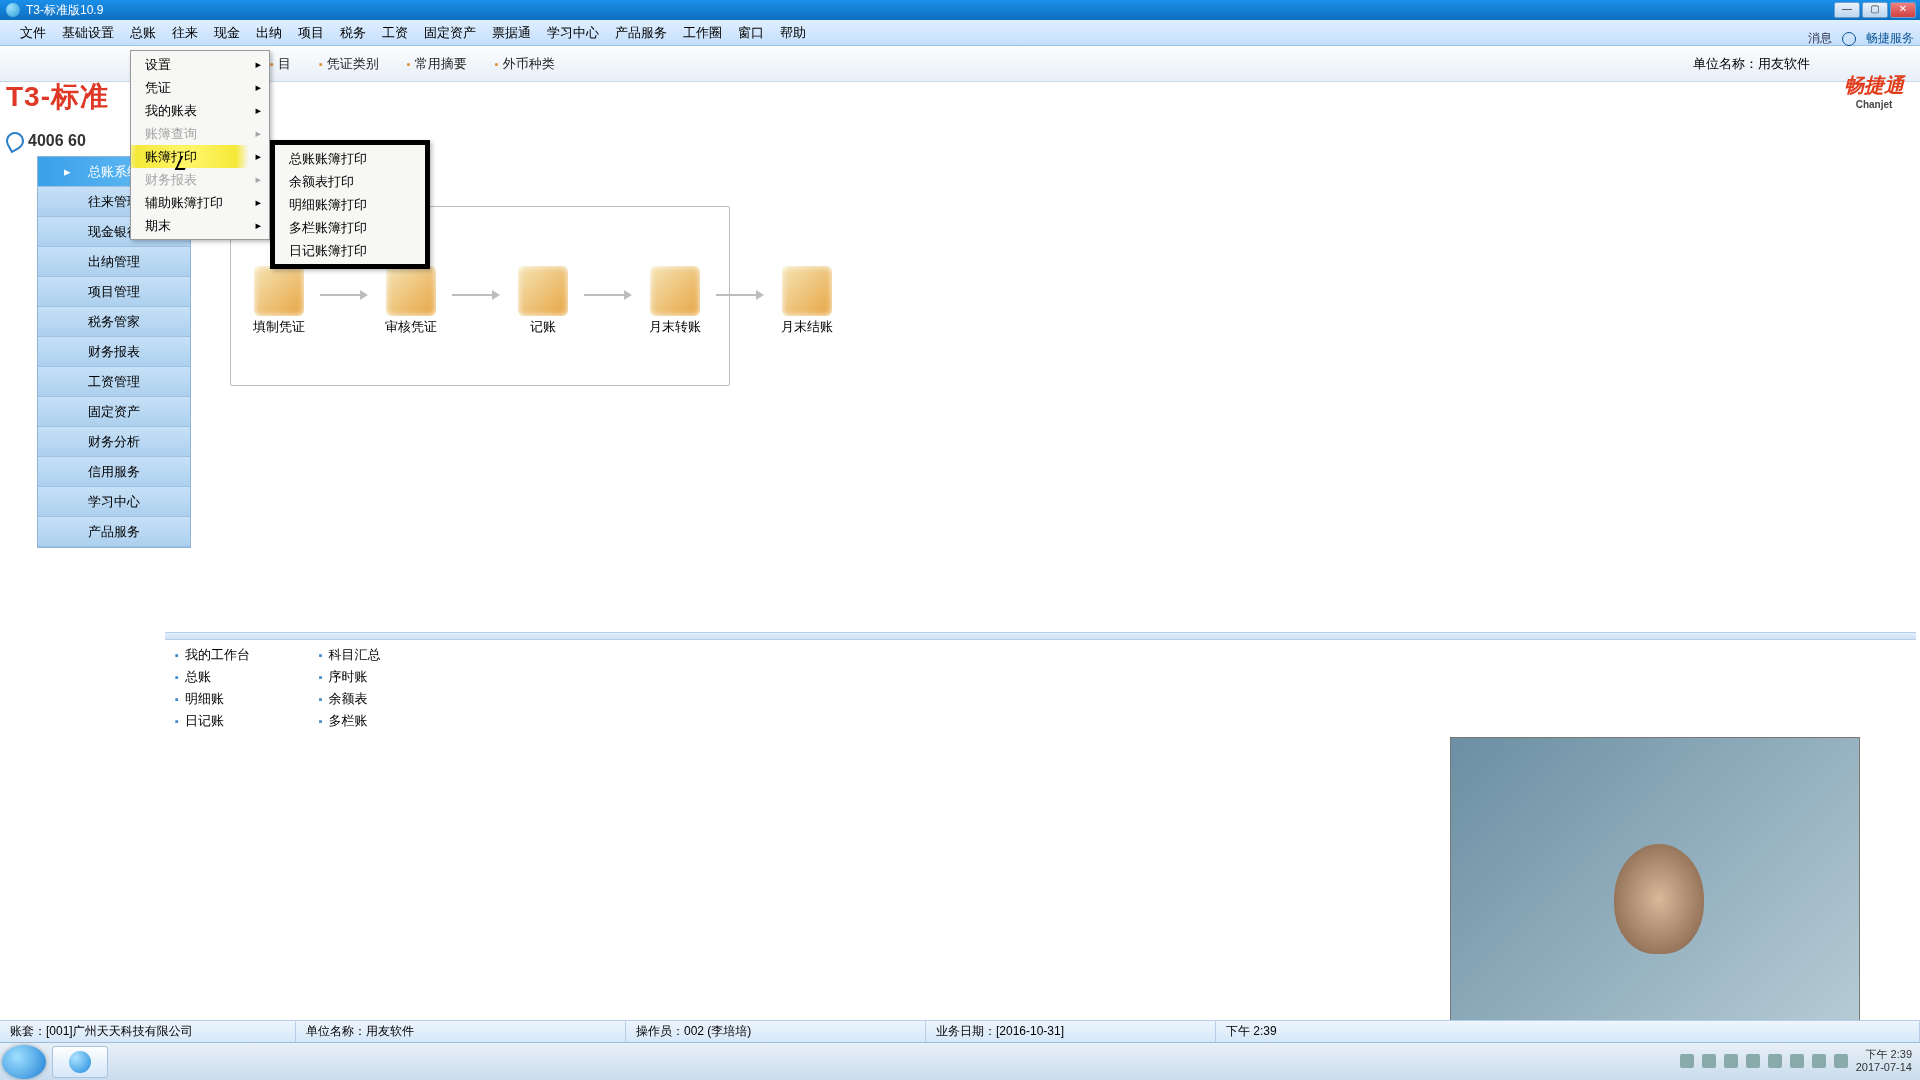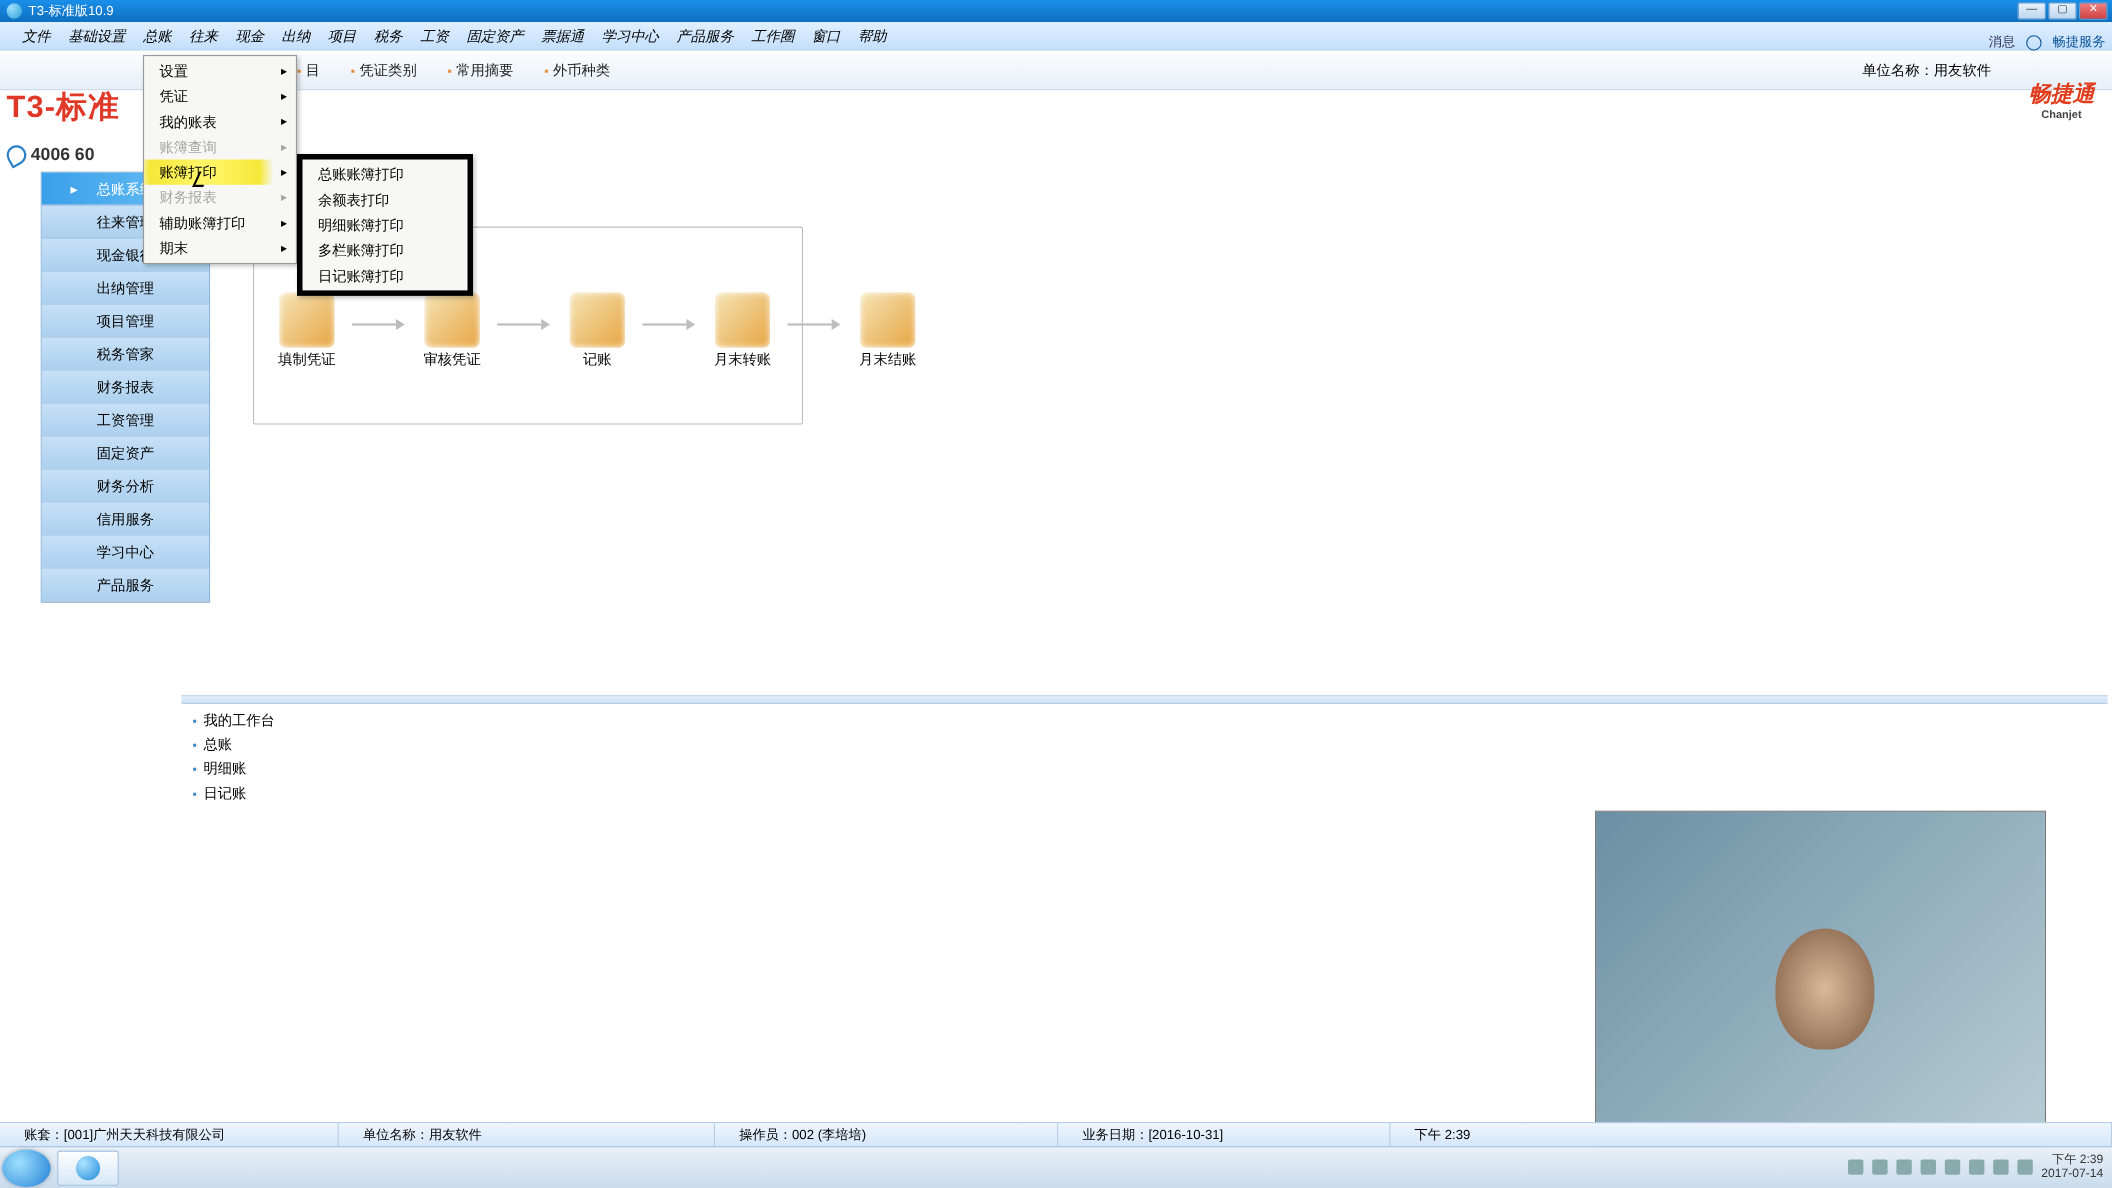--- a/index.html
+++ b/index.html
@@ -12,21 +12,21 @@
 .win-controls div { width: 26px; height: 16px; background: linear-gradient(to bottom,#e8f1fb,#bcd6f0); border: 1px solid #6a9fce; border-radius: 2px; font-size: 10px; text-align: center; line-height: 12px; color: #333; }
 .win-controls .close { background: linear-gradient(to bottom,#f08080,#d04040); color: #fff; }
 
 
 .top-right-btns { position: absolute; right: 6px; top: 30px; display: flex; gap: 10px; align-items: center; color: #0b5394; font-size: 12px; }
 .top-right-btns .msg { color: #335; }
 .top-right-btns .globe-icon { width: 14px; height: 14px; border: 1px solid #0b5394; border-radius: 50%; display: inline-block; }
 
 
 .menu-bar { height: 26px; background: linear-gradient(to bottom,#e0efff,#c4dffc); border-bottom: 1px solid #9fc3e7; display: flex; align-items: center; padding-left: 12px; font-size: 13px; }
-.menu-bar .menu-item { padding: 4px 8px; height: 100%; display: flex; align-items: center; cursor: pointer; font-style: italic; }
+.menu-bar .menu-item { padding: 4px 8px; height: 100%; display: flex; align-items: center; cursor: pointer; }
 
 
 .toolbar { height: 36px; background: linear-gradient(to bottom,#fdfdfd,#e7eff8); border-bottom: 1px solid #c9d8e8; display: flex; align-items: center; padding-left: 270px; font-size: 13px; }
 .toolbar .tool-link { margin-right: 28px; color: #222; cursor: pointer; }
 .toolbar .tool-link::before { content:"▪"; color:#e1913b; margin-right:4px; font-size:11px; }
 .toolbar-right { margin-left: auto; margin-right: 110px; font-size: 13px; }
 .brand-img { position: absolute; right: 16px; top: 72px; font-style: italic; color: #e13c1c; font-weight: bold; font-size: 20px; }
 .brand-img small { display:block; color:#444; font-size:10px; font-style:normal; text-align:center;}
 
 
@@ -62,21 +62,21 @@
 
 
 .link-panel { position:absolute; left:175px; top:646px; font-size:13px; }
 .link-panel .col { display:inline-block; vertical-align:top; width:140px; }
 .link-panel .lp-item { margin-bottom:4px; cursor:pointer; }
 .link-panel .lp-item::before { content:"▪"; color:#3f88c5; margin-right:6px; font-size:11px; }
 .panel-divider { position:absolute; left:165px; top:632px; right:4px; height:8px; background:linear-gradient(to bottom,#e3eefb,#cfe1f4); border-top:1px solid #b4cfe8; border-bottom:1px solid #b4cfe8;}
 
 
 .status-bar { position:absolute; left:0; bottom:38px; right:0; height:22px; background:linear-gradient(to bottom,#eef5fd,#d5e7f9); border-top:1px solid #b7cee6; display:flex; font-size:12px; }
-.status-bar .cell { border-right:1px solid #b7cee6; padding:0 10px; display:flex; align-items:center;margin-left:12px; }
+.status-bar .cell { border-right:1px solid #b7cee6; padding:0 10px; display:flex; align-items:center; }
 
 
 .taskbar { position:absolute; left:0; bottom:0; right:0; height:38px; background:linear-gradient(to bottom,#e9f0f7,#c9dced); border-top:1px solid #9bbcdb; display:flex; align-items:center; }
 .taskbar .start { width:44px; height:34px; margin-left:2px; border-radius:50%; background:radial-gradient(circle at 35% 35%,#9fe0ff,#1f7fd4); box-shadow:0 0 4px rgba(0,0,0,.3);}
 .taskbar .task-btn { width:56px; height:32px; margin-left:6px; border:1px solid #a8c3de; border-radius:3px; background:linear-gradient(to bottom,#fdfefe,#d6e7f8); display:flex; align-items:center; justify-content:center; }
 .taskbar .task-btn .ball { width:22px; height:22px; border-radius:50%; background:radial-gradient(circle at 30% 30%,#aee3ff,#1f8bdc); }
 .taskbar .tray { position:absolute; right:8px; bottom:0; height:38px; display:flex; align-items:center; gap:8px; font-size:11px; color:#333; }
 .taskbar .tray .clock { text-align:right; line-height:13px; }
 .tray-icon { width:14px; height:14px; background:#8aa; border-radius:2px; }
 
@@ -199,20 +199,26 @@
 </div>
 
 <div class="panel-divider"></div>
 <div class="link-panel">
   <div class="col">
     <div class="lp-item">我的工作台</div>
     <div class="lp-item">总账</div>
     <div class="lp-item">明细账</div>
     <div class="lp-item">日记账</div>
   </div>
+  <div class="col">
+    <div class="lp-item">科目汇总</div>
+    <div class="lp-item">序时账</div>
+    <div class="lp-item">余额表</div>
+    <div class="lp-item">多栏账</div>
+  </div>
 </div>
 
 <div class="webcam"></div>
 
 <div class="status-bar">
   <div class="cell" style="width:296px;">账套：[001]广州天天科技有限公司</div>
   <div class="cell" style="width:330px;">单位名称：用友软件</div>
   <div class="cell" style="width:300px;">操作员：002 (李培培)</div>
   <div class="cell" style="width:290px;">业务日期：[2016-10-31]</div>
   <div class="cell" style="flex:1;">下午 2:39</div>

